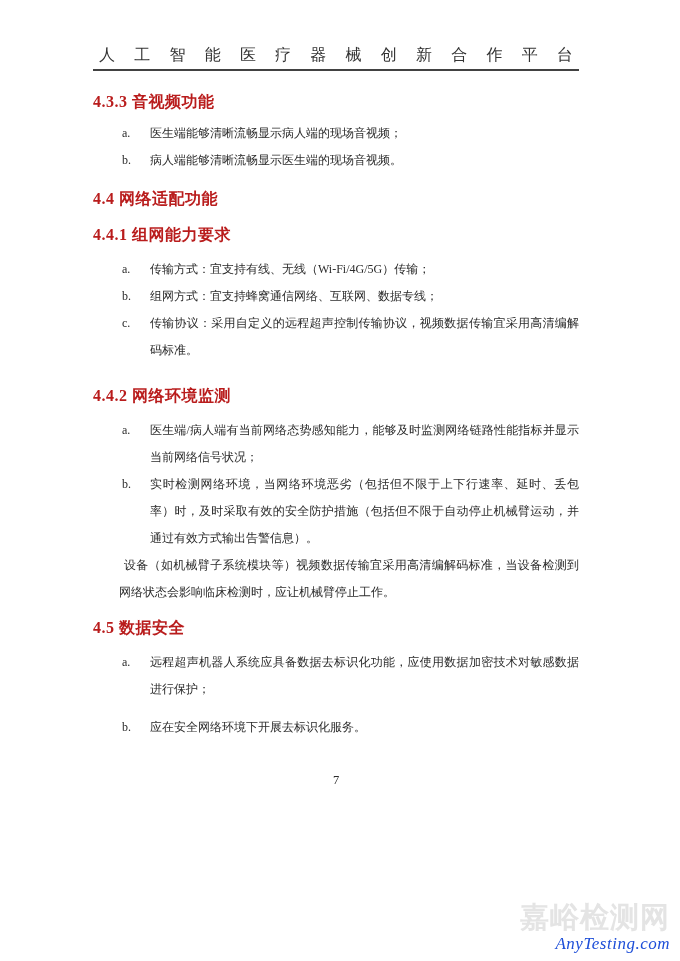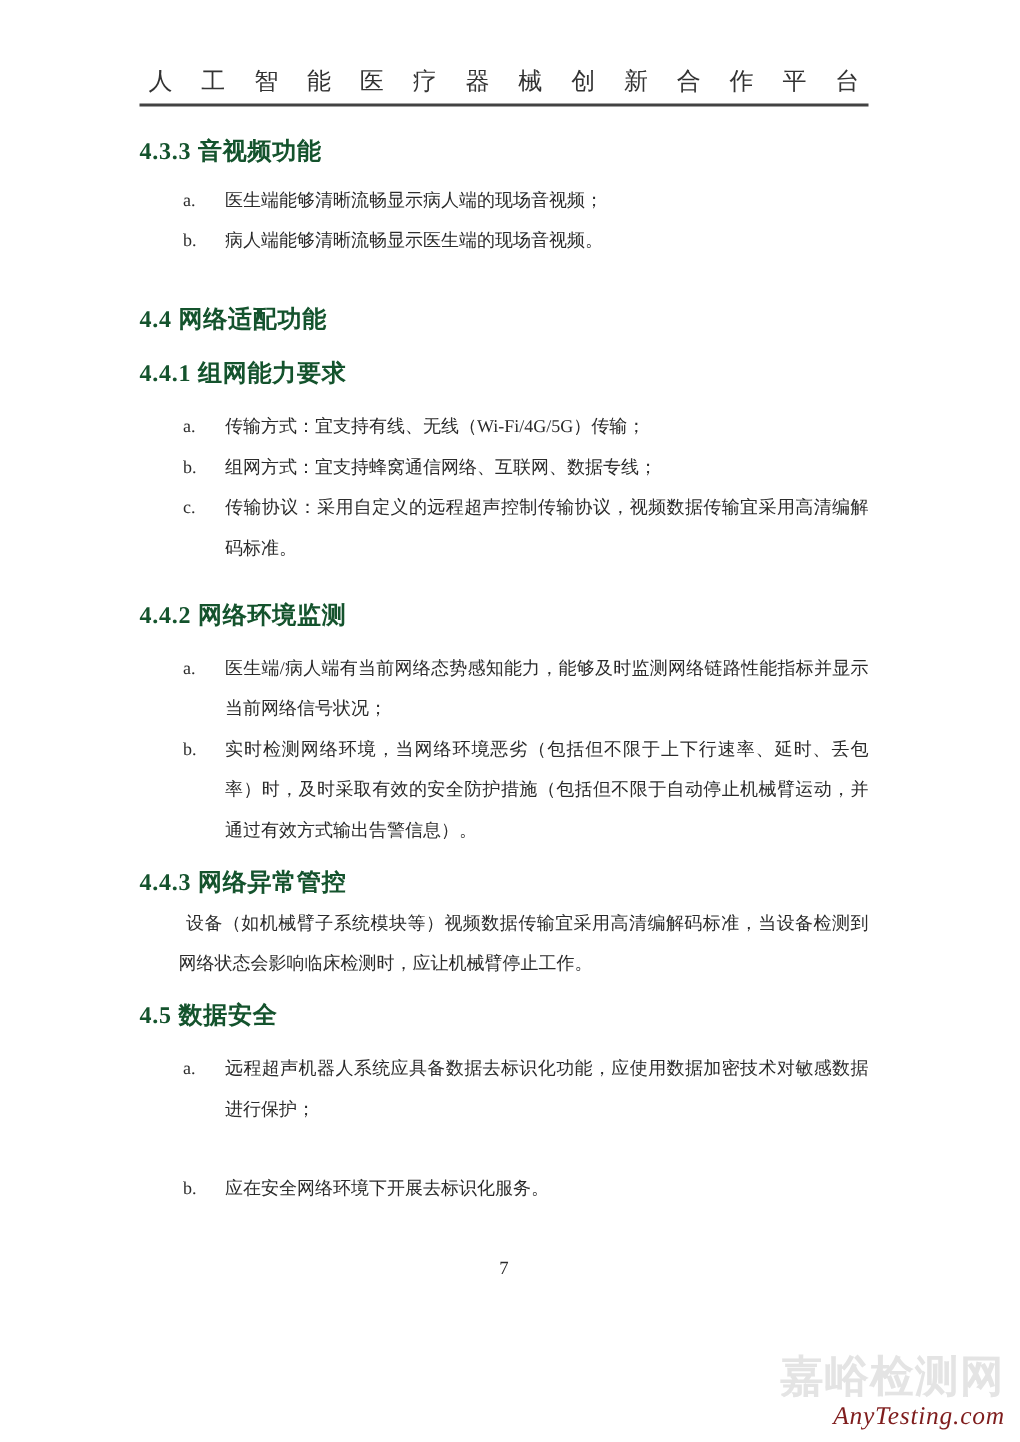--- a/index.html
+++ b/index.html
@@ -31,35 +31,35 @@
     justify-content: space-between;
     font-size: 16px;
     color: #333333;
     line-height: 18px;
     text-align: left;
   }
   .h {
     margin: 0;
     font-size: 16px;
     font-weight: bold;
-    color: #14532d;
+    color: #b91c1c;
     line-height: 27px;
     letter-spacing: 0.5px;
     text-align: left;
   }
   .li { position: relative; padding-left: 57px; }
   .li .marker { position: absolute; left: 29px; top: 0; }
   .para  { text-indent: 29px; margin: 0; }
   .para2 { margin: 0 0 0 26px; text-indent: 5px; }
   .mt0  { margin-top: 0; }
   .mt5  { margin-top: 5px; }
   .mt7  { margin-top: 18px; }
   .mt8  { margin-top: 8px; }
   .mt9  { margin-top: 9px; }
-  .mt11 { margin-top: 26px; }
+  .mt11 { margin-top: 11px; }
   .mt17 { margin-top: 17px; }
   .page-number {
     margin-top: 26px;
     text-align: center;
     font-size: 12.5px;
     color: #2b2b2b;
   }
   .watermark {
     position: absolute;
     right: 10px;
@@ -74,21 +74,21 @@
     font-weight: bold;
     letter-spacing: 1px;
     color: #e4e4e4;
   }
   .wm-url {
     display: block;
     font-family: "Liberation Serif", "DejaVu Serif", serif;
     font-style: italic;
     font-size: 17px;
     letter-spacing: 0.5px;
-    color: #7f1d1d;
+    color: #1d4ed8;
   }
 </style>
 </head>
 <body>
 
 <div class="page">
   <div class="content">
 
     <div class="doc-header">
       <div class="header-title">
@@ -140,21 +140,20 @@
 
     <div class="li mt8">
       <span class="marker">a.</span>
       <span class="li-text">医生端/病人端有当前网络态势感知能力，能够及时监测网络链路性能指标并显示当前网络信号状况；</span>
     </div>
     <div class="li mt0">
       <span class="marker">b.</span>
       <span class="li-text">实时检测网络环境，当网络环境恶劣（包括但不限于上下行速率、延时、丢包率）时，及时采取有效的安全防护措施（包括但不限于自动停止机械臂运动，并通过有效方式输出告警信息）。</span>
     </div>
 
-    <h2 class="h mt8">4.4.3 网络异常管控</h2>
 
     <p class="para2 mt0">设备（如机械臂子系统模块等）视频数据传输宜采用高清编解码标准，当设备检测到网络状态会影响临床检测时，应让机械臂停止工作。</p>
 
     <h2 class="h mt8">4.5 数据安全</h2>
 
     <div class="li mt8">
       <span class="marker">a.</span>
       <span class="li-text">远程超声机器人系统应具备数据去标识化功能，应使用数据加密技术对敏感数据进行保护；</span>
     </div>
     <div class="li mt11">

